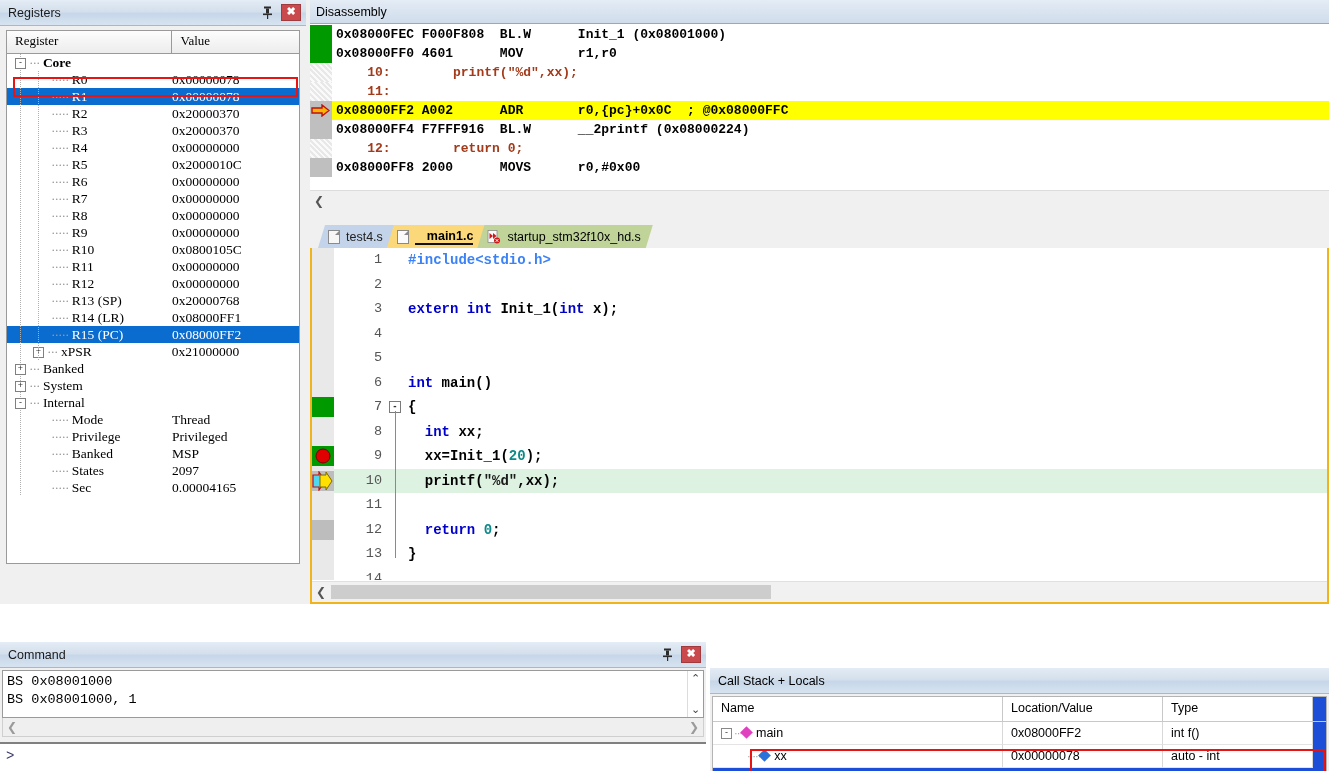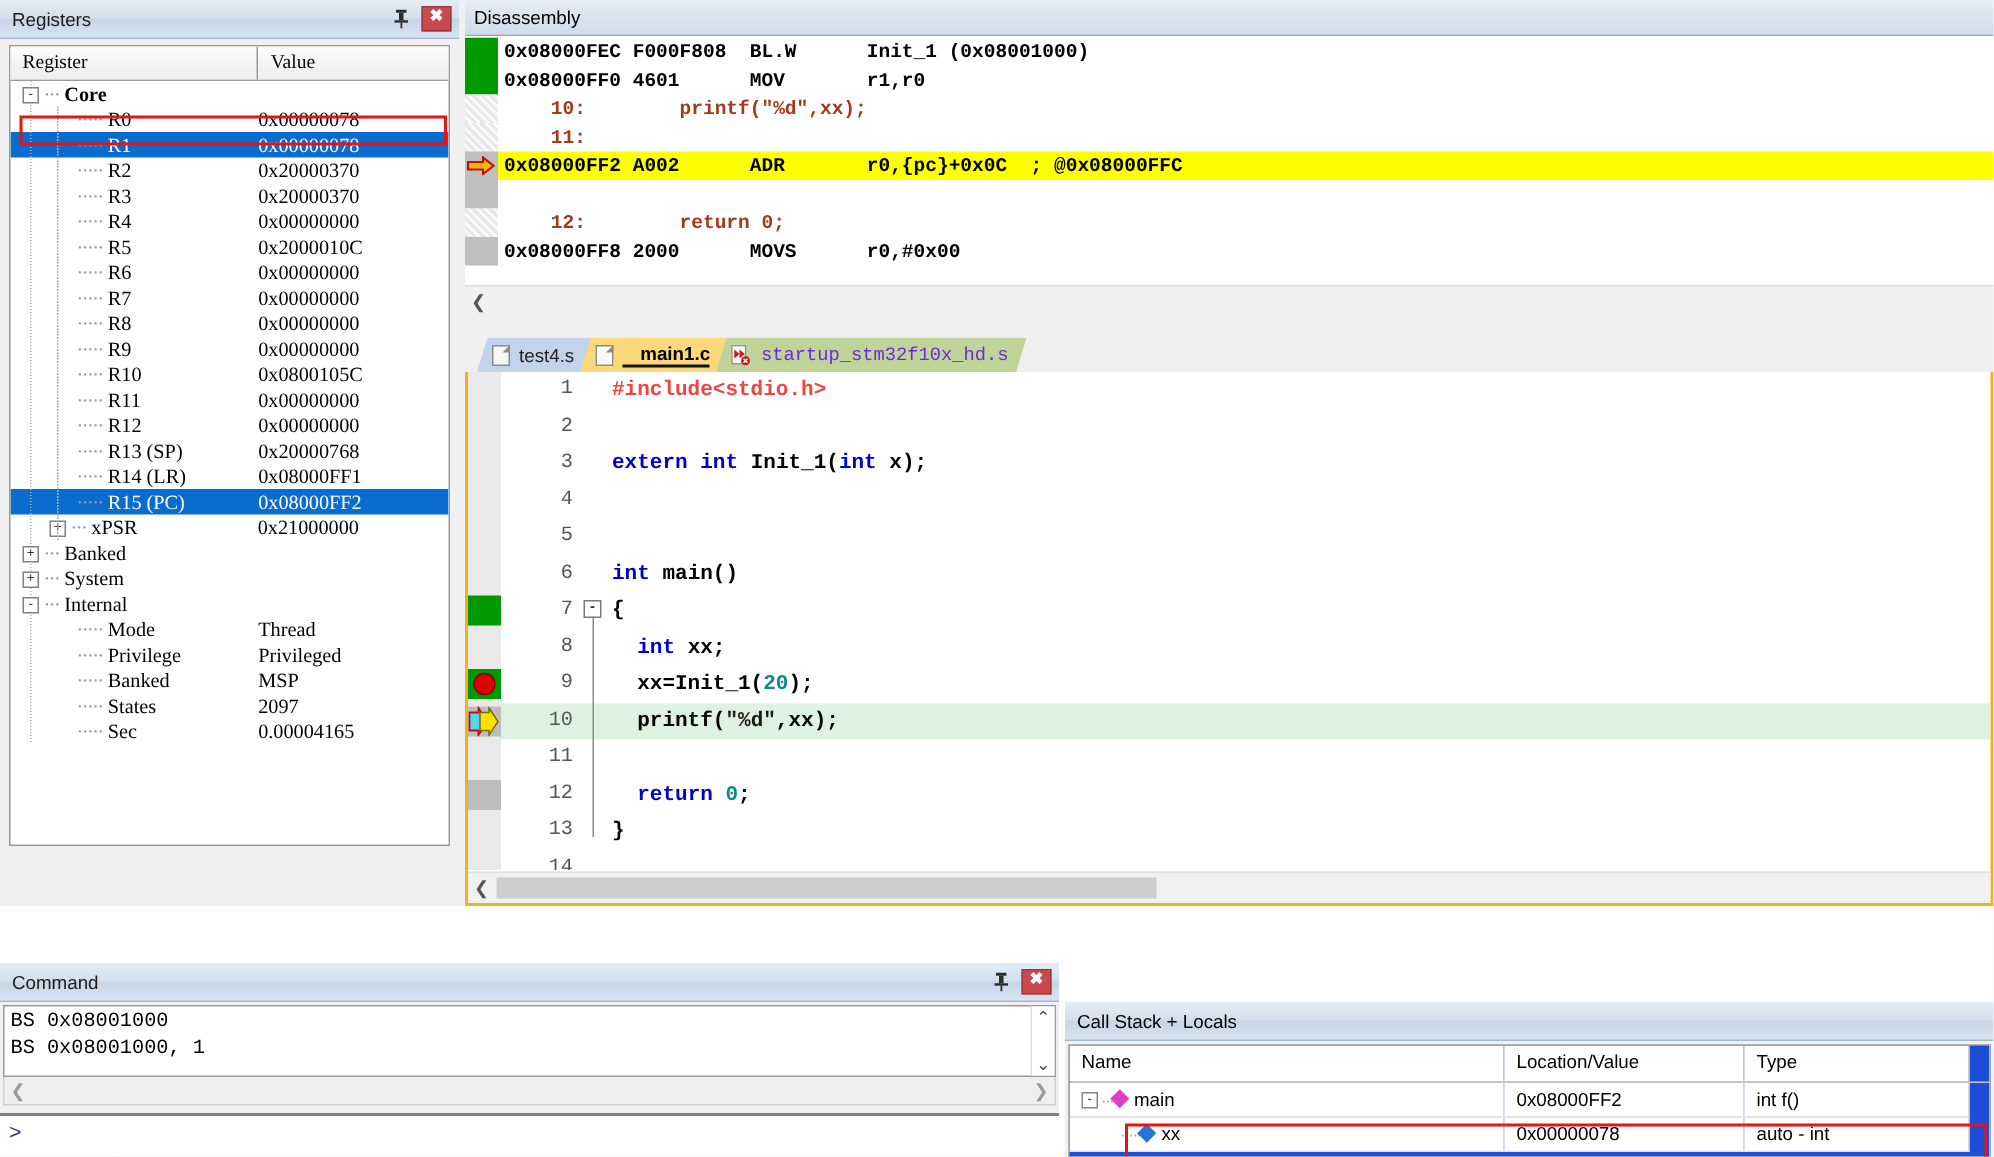--- a/index.html
+++ b/index.html
@@ -157,21 +157,21 @@
     position:relative;height:26px;background:#f0f0f0;display:flex;align-items:flex-end;
     padding-left:8px;
   }
   .etab{
     height:23px;display:flex;align-items:center;gap:6px;padding:0 12px 0 10px;
     font-size:12.5px;box-sizing:border-box;position:relative;
     clip-path:polygon(7px 0,100% 0,calc(100% - 7px) 100%,0 100%);
   }
   .etab.t-blue{background:#c3d3ea;color:#222;}
   .etab.t-yellow{background:#fbd87a;color:#000;margin-left:-8px;}
-  .etab.t-green{background:#c0d49a;color:#6d28d9;margin-left:-8px;font-family:Liberation Mono, monospace;}
+  .etab.t-green{background:#c0d49a;color:#000000;margin-left:-8px;}
   .etab .lbl.act{font-weight:bold;border-bottom:2px solid #111;padding-left:12px;}
   .fileico{
     width:12px;height:14px;background:#fbfbfb;border:1px solid #8a8a8a;display:inline-block;
     position:relative;box-sizing:border-box;flex:none;
   }
   .fileico:after{content:"";position:absolute;right:-1px;top:-1px;
     border-width:0 0 5px 5px;border-style:solid;border-color:transparent transparent #8a8a8a transparent;}
   .fileico.asm{background:#f6f6f6;}
   .asmmark{
     width:14px;height:14px;position:relative;display:inline-block;flex:none;
@@ -189,21 +189,21 @@
     font-family:"Liberation Mono",monospace;font-size:14px;font-weight:bold;
   }
   .eln{
     position:absolute;left:0;width:48px;text-align:right;color:#555;
     font-family:"Liberation Mono",monospace;font-size:13.5px;font-weight:normal;
   }
   .efold{position:absolute;left:54px;width:14px;text-align:center;}
   .ecode{padding-left:74px;display:block;}
   .eline.hl{background:#ddf2e0;}
   .kw{color:#0000cc;}
-  .pp{color:#ef4444;}
+  .pp{color:#3b82f6;}
   .num{color:#0b8a8a;}
   .str{color:#1a1a1a;}
   .foldbox{
     display:inline-block;width:10px;height:10px;border:1px solid #7a7a7a;background:#fff;
     font-size:10px;line-height:8px;text-align:center;color:#333;
     font-family:"Liberation Sans",sans-serif;vertical-align:middle;
   }
   .foldline{position:absolute;left:61px;top:0;width:1px;background:#8a8a8a;}
   .ehscroll{
     position:absolute;left:0;right:0;bottom:0;height:20px;background:#f1f1f1;
@@ -439,21 +439,21 @@
         <span>Disassembly</span>
       </div>
       <div class="dbody" id="disasmbody">
           <div class="dline"><div class="dgutter g-green"></div><span class="dtext">0x08000FEC F000F808  BL.W      Init_1 (0x08001000)</span></div>
           <div class="dline"><div class="dgutter g-green"></div><span class="dtext">0x08000FF0 4601      MOV       r1,r0</span></div>
           <div class="dline src"><div class="dgutter g-hatch"></div><span class="dtext">    10:        printf("%d",xx);</span></div>
           <div class="dline src"><div class="dgutter g-hatch"></div><span class="dtext">    11:</span></div>
           <div class="dline cur"><div class="dgutter g-gray"></div><div class="pcarrow"><svg width="19" height="13" viewBox="0 0 19 13">
                 <path d="M1 4 H11 V1 L18 6.5 L11 12 V9 H1 Z" fill="#f5b800" stroke="#c01010" stroke-width="1.4"></path>
               </svg></div><span class="dtext">0x08000FF2 A002      ADR       r0,{pc}+0x0C  ; @0x08000FFC</span></div>
-          <div class="dline"><div class="dgutter g-gray"></div></div>
+          <div class="dline"><div class="dgutter g-gray"></div><span class="dtext">0x08000FF4 F7FFF916  BL.W      __2printf (0x08000224)</span></div>
           <div class="dline src"><div class="dgutter g-hatch"></div><span class="dtext">    12:        return 0;</span></div>
           <div class="dline"><div class="dgutter g-gray"></div><span class="dtext">0x08000FF8 2000      MOVS      r0,#0x00</span></div>
         </div>
       <div class="hscroll">
         <span class="arrowglyph">❮</span>
       </div>
     </div>
 
     <div id="hsplit1"></div>
 

